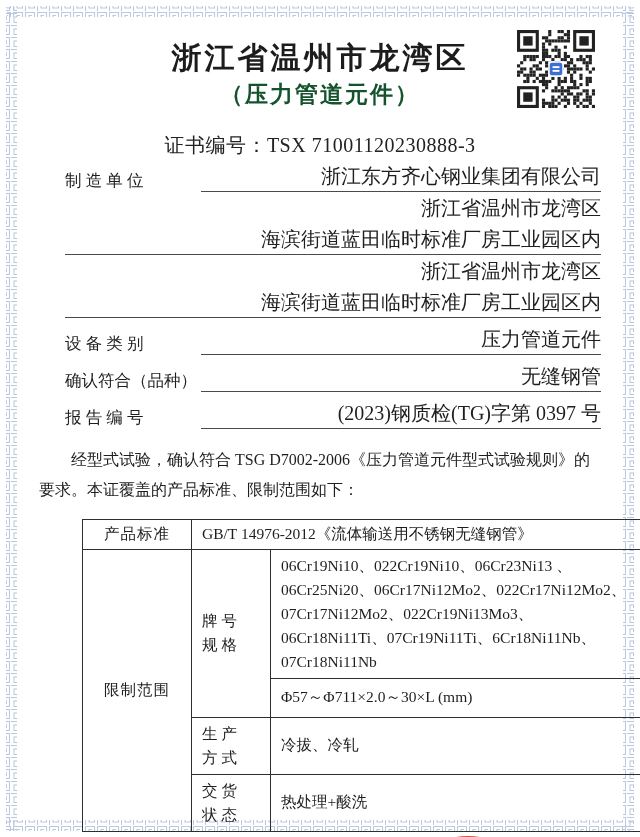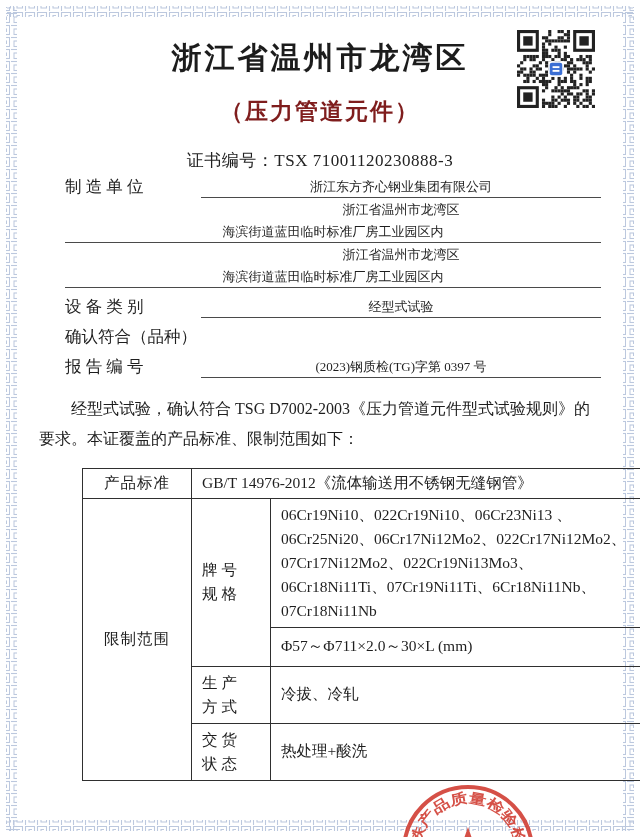--- a/index.html
+++ b/index.html
@@ -4,27 +4,27 @@
 <style>
   html,body{margin:0;padding:0;background:#e8e8e8;}
   .page{
     position:relative;width:640px;height:837px;background:#ffffff;
     font-family:"Liberation Serif","DejaVu Serif",serif;color:#222;
     overflow:hidden;margin:0 auto;
   }
   .border-svg{position:absolute;left:0;top:0;pointer-events:none;}
   .content{position:relative;padding:30px 39px 0 39px;}
   .title{font-size:30px;font-weight:700;text-align:center;letter-spacing:3px;margin-top:8px;color:#1c1c1c;}
-  .subtitle{font-size:23px;font-weight:700;text-align:center;letter-spacing:2px;margin-top:17px;color:#7f1d1d;}
-  .certno{font-size:17px;text-align:center;margin-top:22px;letter-spacing:.5px;}
+  .subtitle{font-size:23px;font-weight:700;text-align:center;letter-spacing:2px;margin-top:0;color:#14532d;}
+  .certno{font-size:20px;text-align:center;margin-top:22px;letter-spacing:.5px;}
   .fields{margin-top:4px;}
   .frow{display:flex;align-items:flex-end;margin-bottom:3px;padding-left:26px;}
   .frow.sp{margin-top:8px;}
   .flabel{width:136px;flex:0 0 136px;font-size:16.5px;color:#1e1e1e;}
-  .fvalue{flex:1;text-align:center;font-size:13px;border-bottom:1px solid #4a4a4a;padding-bottom:1px;color:#1e1e1e;}
+  .fvalue{flex:1;text-align:right;font-size:20px;border-bottom:1px solid #4a4a4a;padding-bottom:1px;color:#1e1e1e;}
   .fvalue.nl{border-bottom:none;}
   .statement{margin-top:16px;font-size:16px;line-height:1.9;text-indent:2em;color:#1e1e1e;}
   table.spec{border-collapse:collapse;width:100%;margin-top:13px;color:#1e1e1e;margin-left:43px;}
   table.spec td{border:1.6px solid #2f2f2f;font-size:15.5px;padding:4px 10px;}
   td.lab{ text-align:center;font-size:16px;letter-spacing:1px;padding:4px 6px;}
   td.lab2{text-align:left;font-size:15.5px;padding:4px 4px;line-height:1.55;}
   td.cval{text-align:left;}
   .grades{font-size:15px;line-height:1.55;font-family:"Liberation Serif",serif;}
   .bottom{position:relative;margin-top:18px;display:flex;padding:0 0 0 40px;}
   .bleft{width:305px;flex:0 0 305px;}
@@ -293,32 +293,33 @@
       </div>
       <div class="frow">
         <span class="flabel"></span>
         <span class="fvalue nl">浙江省温州市龙湾区</span>
       </div>
       <div class="frow">
         <span class="fvalue">海滨街道蓝田临时标准厂房工业园区内</span>
       </div>
       <div class="frow sp">
         <span class="flabel">设  备  类  别</span>
-        <span class="fvalue">经型式试验</span>
+        <span class="fvalue">压力管道元件</span>
       </div>
       <div class="frow sp">
         <span class="flabel">确认符合（品种）</span>
+        <span class="fvalue">无缝钢管</span>
       </div>
       <div class="frow sp">
         <span class="flabel">报  告  编  号</span>
         <span class="fvalue">(2023)钢质检(TG)字第 0397 号</span>
       </div>
     </div>
 
-    <div class="statement">经型式试验，确认符合 TSG D7002-2003《压力管道元件型式试验规则》的要求。本证覆盖的产品标准、限制范围如下：</div>
+    <div class="statement">经型式试验，确认符合 TSG D7002-2006《压力管道元件型式试验规则》的要求。本证覆盖的产品标准、限制范围如下：</div>
 
     <table class="spec">
       <tbody>
           <tr>
         <td class="lab" style="width:88px">产品标准</td>
         <td class="cval" colspan="2">GB/T 14976-2012《流体输送用不锈钢无缝钢管》</td>
       </tr>
       <tr>
         <td class="lab" rowspan="4">限制范围</td>
         <td class="lab2" rowspan="2" style="width:58px">

